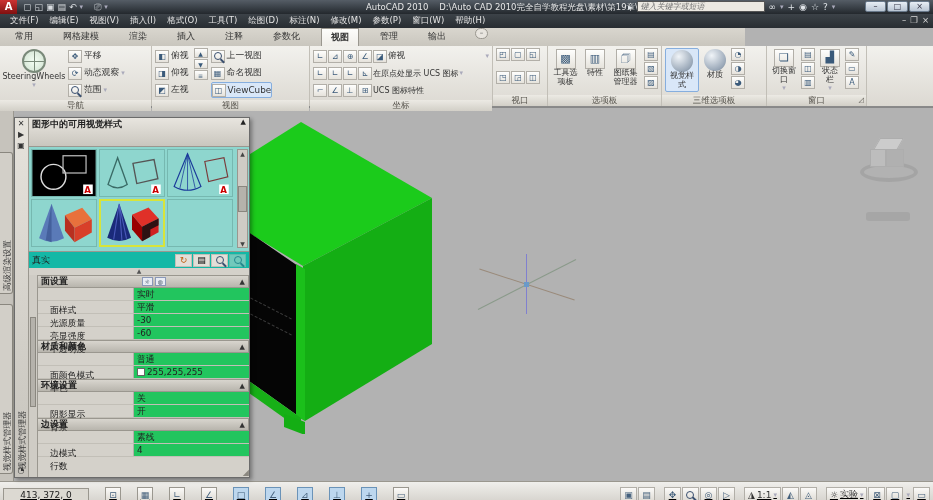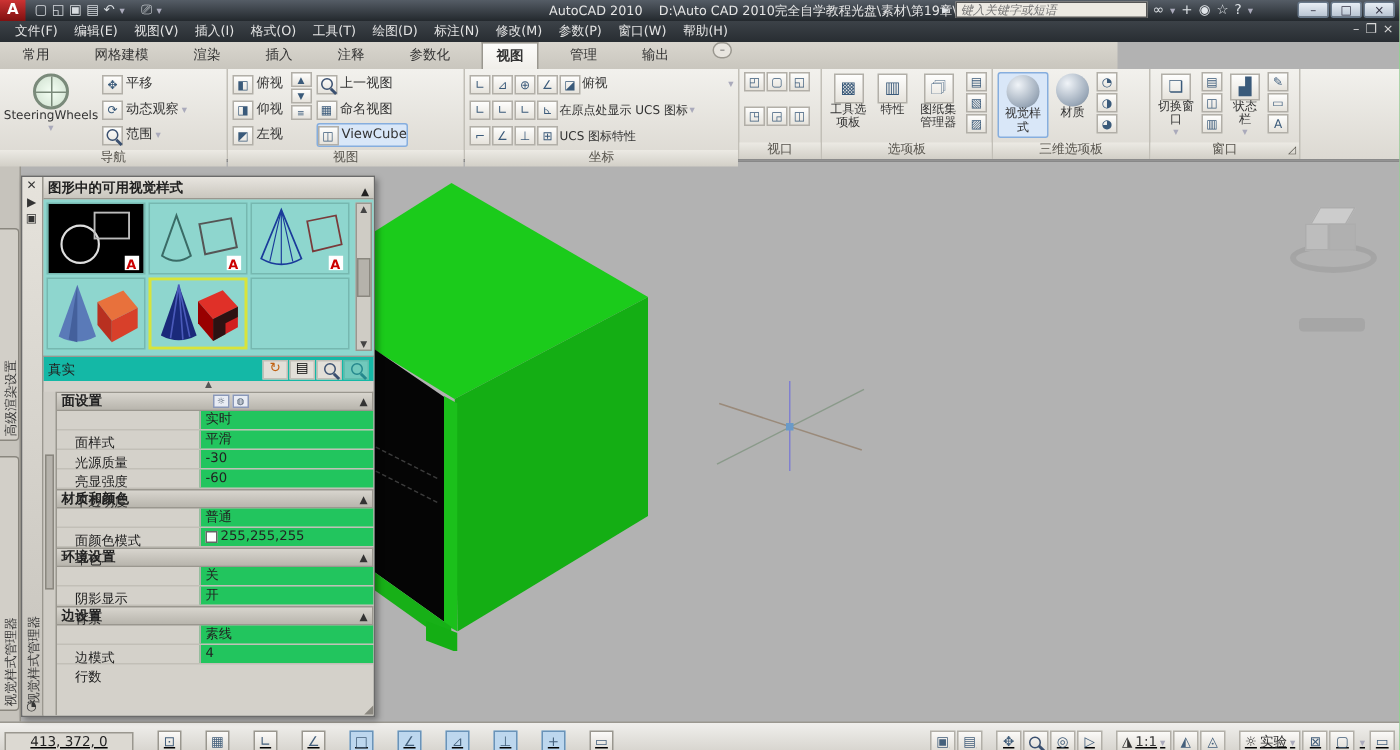--- a/index.html
+++ b/index.html
@@ -78,21 +78,21 @@
   
   #dockstrip{position:absolute;left:0;top:107px;width:14px;height:374px;background:#c6c3bc;border-right:1px solid #9a978f;z-index:5;}
   .dtab{position:absolute;left:0;width:13px;background:#d2cfc8;border:1px solid #8a877f;border-left:none;border-radius:0 3px 3px 0;}
   .vrot{position:absolute;transform:rotate(-90deg);transform-origin:left top;white-space:nowrap;font-size:8.5px;color:#3a3a3a;}
 
   
   #palette{position:absolute;left:14px;top:117px;width:236px;height:361px;display:flex;z-index:6;border:1px solid #6b6b6b;background:#d4d1ca;box-shadow:2px 2px 4px rgba(0,0,0,.35);}
   #ptitle{width:14px;background:linear-gradient(#e6e3dc,#c6c3bc);border-right:1px solid #9a978f;position:relative;}
   .ptbtn{width:12px;height:11px;text-align:center;font-size:8px;color:#333;line-height:11px;}
   #pmain{flex:1;display:flex;flex-direction:column;background:#d4d1ca;}
-  #phead{height:15px;background:linear-gradient(#e8e5df,#c9c6be);border-bottom:1px solid #9a978f;font-size:9px;font-weight:bold;color:#222;display:flex;align-items:flex-end;padding:0 3px;}
+  #phead{height:29px;background:linear-gradient(#e8e5df,#c9c6be);border-bottom:1px solid #9a978f;font-size:9px;font-weight:bold;color:#222;display:flex;align-items:flex-start;padding:0 3px;}
   #pthumbs{height:104px;background:#8ed6ce;position:relative;padding:2px;display:flex;flex-wrap:wrap;gap:2px;align-content:flex-start;}
   .thumb{width:66px;height:48px;position:relative;border:1px solid #76b8b0;}
   .thumb.sel{border:2px solid #d8e43a;}
   #thscroll{position:absolute;right:1px;top:2px;width:11px;height:99px;background:#cfccc5;border:1px solid #9a978f;font-size:6px;color:#444;display:flex;flex-direction:column;align-items:center;justify-content:space-between;}
   .thmb{width:9px;height:26px;background:#b5b2ab;border:1px solid #8a877f;}
   #ptools{height:17px;display:flex;align-items:center;padding:0 3px;border-top:1px solid #9a978f;background:#14b8a6;}
   #curstyle{font-size:9px;color:#222;flex:1;}
   .tbtn{width:17px;height:13px;display:flex;align-items:center;justify-content:center;font-size:9px;margin-left:1px;border:1px solid #c2bfb7;background:#e2dfd8;}
   #pchev{height:7px;text-align:center;font-size:6px;color:#555;line-height:6px;}
   #pgrid{flex:1;position:relative;padding-left:9px;overflow:hidden;}

